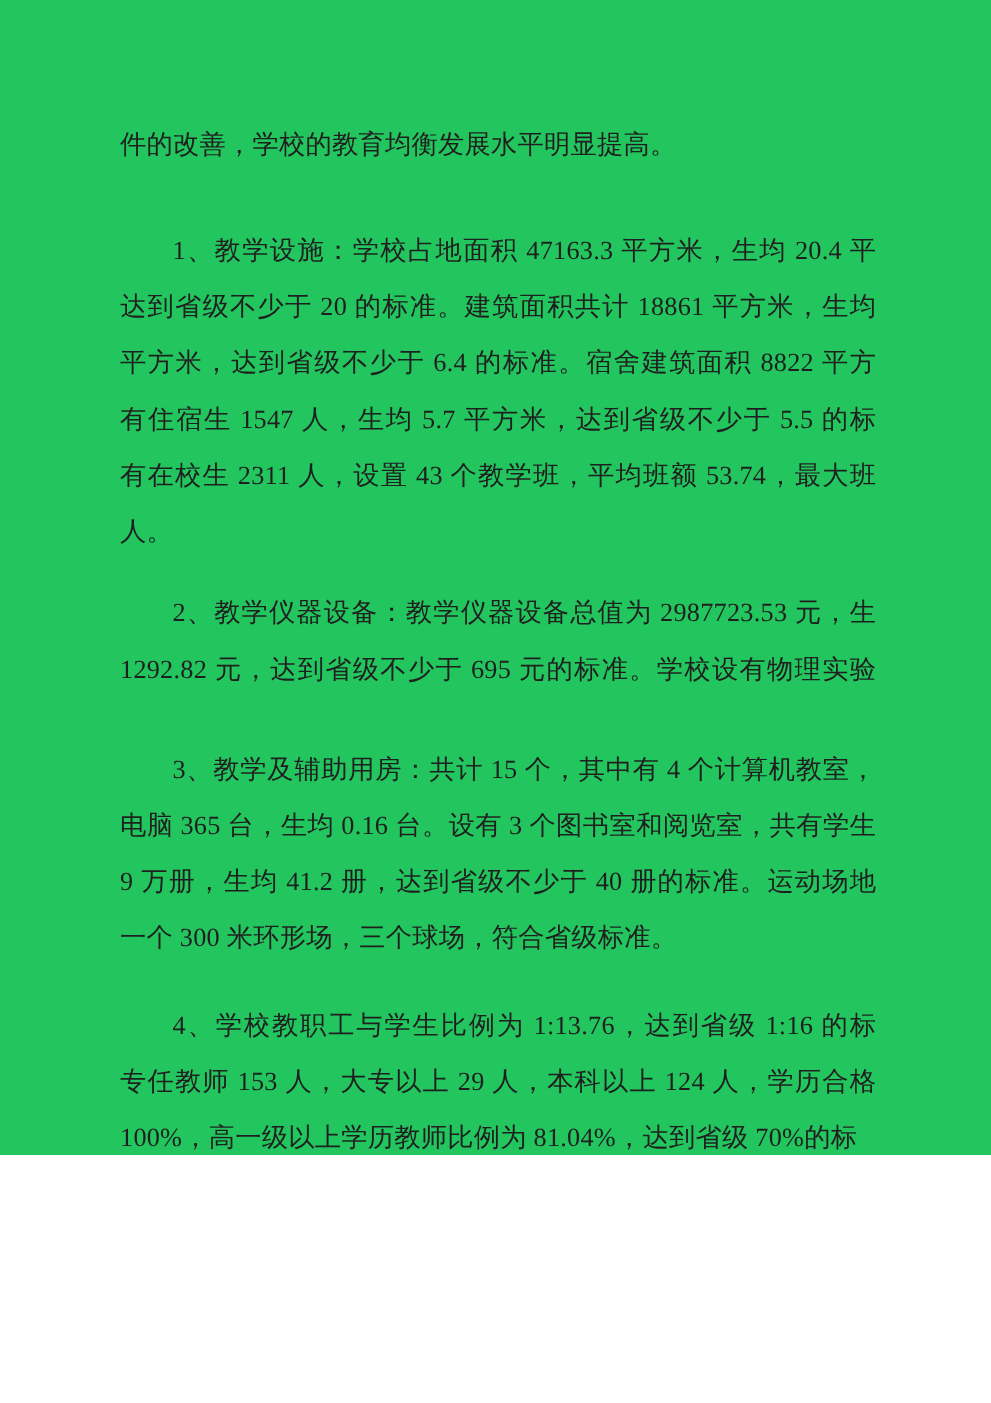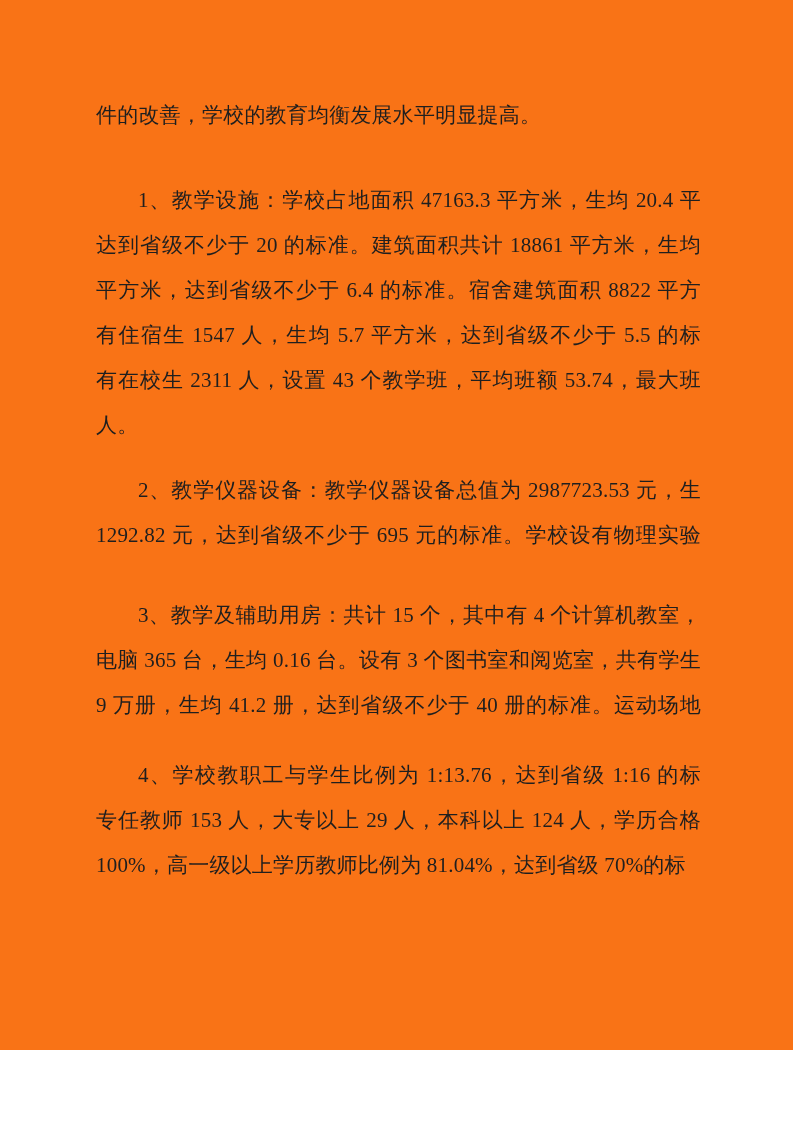--- a/index.html
+++ b/index.html
@@ -10,23 +10,23 @@
   body {
     width: 793px;
     height: 1122px;
     overflow: hidden;
     font-family: "Liberation Serif", "DejaVu Serif", serif;
     color: #1f1f1f;
   }
   .page {
     box-sizing: border-box;
     width: 793px;
-    height: 1050px;
+    height: 924px;
     padding: 93px 92px 0 96px;
-    background: #f97316;
+    background: #22c55e;
   }
   .para {
     margin: 0;
     padding: 0;
   }
   #p0 { margin-bottom: 40px; }
   #p1 { margin-bottom: 20px; }
   #p2 { margin-bottom: 35px; }
   #p3 { margin-bottom: 25px; }
   #p4 { margin-bottom: 0; }
@@ -70,20 +70,21 @@
 
   <p class="para" id="p2">
     <span class="line fill indent">2、教学仪器设备：教学仪器设备总值为 2987723.53 元，生均</span>
     <span class="line fill">1292.82 元，达到省级不少于 695 元的标准。学校设有物理实验室 3</span>
   </p>
 
   <p class="para" id="p3">
     <span class="line fill indent">3、教学及辅助用房：共计 15 个，其中有 4 个计算机教室，共有</span>
     <span class="line fill">电脑 365 台，生均 0.16 台。设有 3 个图书室和阅览室，共有学生图书</span>
     <span class="line fill">9 万册，生均 41.2 册，达到省级不少于 40 册的标准。运动场地现有</span>
+    <span class="line end">一个 300 米环形场，三个球场，符合省级标准。</span>
   </p>
 
   <p class="para" id="p4">
     <span class="line fill indent">4、学校教职工与学生比例为 1:13.76，达到省级 1:16 的标准。</span>
     <span class="line fill">专任教师 153 人，大专以上 29 人，本科以上 124 人，学历合格率达到</span>
     <span class="line end">100%，高一级以上学历教师比例为 81.04%，达到省级 70%的标准。</span>
   </p>
 
 </main>
 

